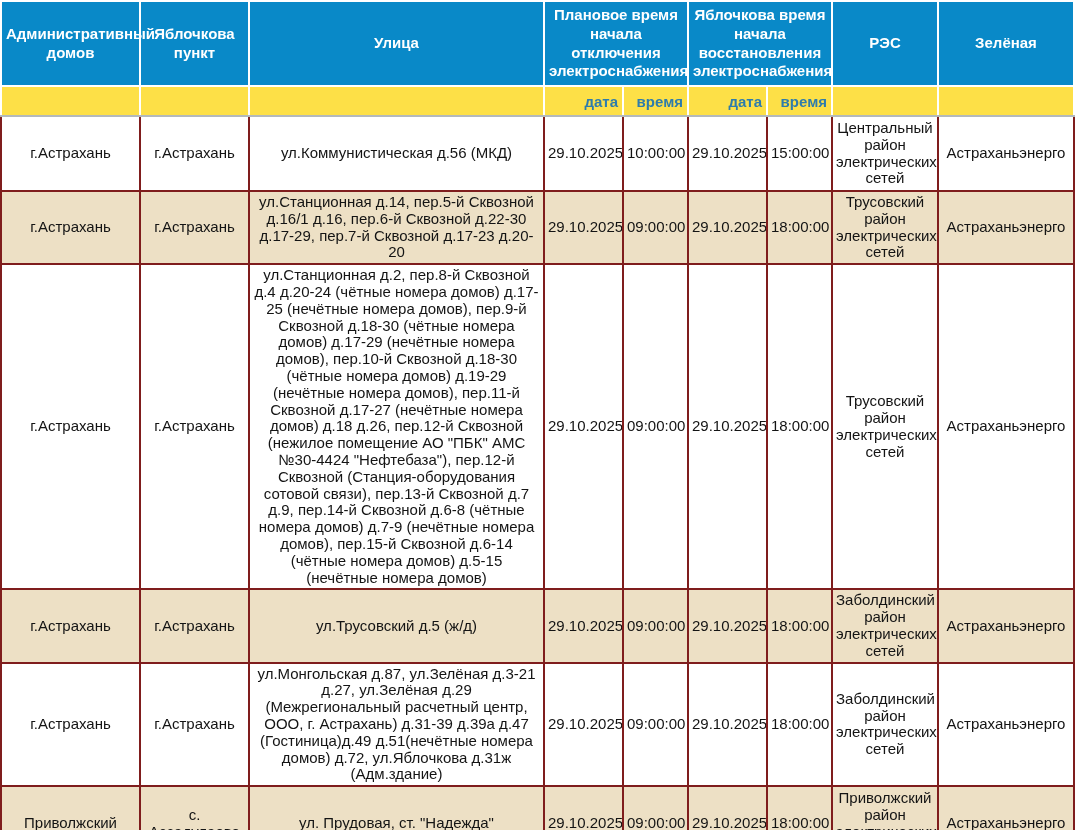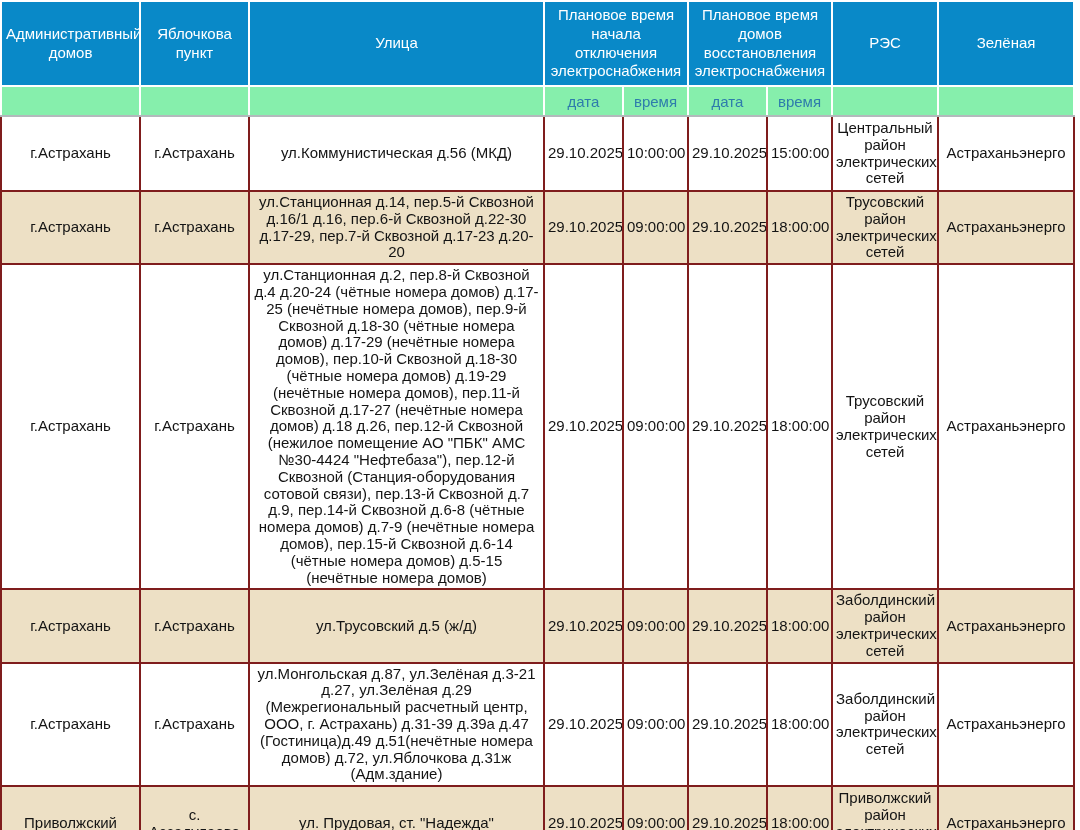--- a/index.html
+++ b/index.html
@@ -25,38 +25,39 @@
   col.c-street     { width: 295px; }
   col.c-date1      { width: 79px; }
   col.c-time1      { width: 65px; }
   col.c-date2      { width: 79px; }
   col.c-time2      { width: 65px; }
   col.c-res        { width: 106px; }
   col.c-branch     { width: 136px; }
 
   thead th {
     border: 2px solid #ffffff;
-    font-weight: 400;
+    font-weight: 700;
     padding: 2px 4px;
     text-align: center;
     vertical-align: middle;
   }
   tr.hdr-main th {
     background: #0989c8;
     color: #ffffff;
     font-size: 15px;
     height: 79px;
     line-height: 1.25;
   }
   tr.hdr-sub th {
-    background: #86efac;
+    background: #fde047;
     color: #2e7cac;
     font-size: 15px;
     height: 24px;
     border-bottom: 2px solid #b3b9bc;
+    text-align: right;
   }
 
   tbody td {
     border: 2px solid #7f1d1d;
     background: #ffffff;
     color: #141414;
     font-size: 15px;
     line-height: 1.12;
     text-align: center;
     vertical-align: middle;
@@ -87,21 +88,21 @@
       <col class="c-time2">
       <col class="c-res">
       <col class="c-branch">
     </colgroup>
     <thead>
       <tr class="hdr-main">
         <th>Административный домов</th>
         <th>Яблочкова пункт</th>
         <th>Улица</th>
         <th colspan="2">Плановое время начала отключения электроснабжения</th>
-        <th colspan="2">Плановое время домов восстановления электроснабжения</th>
+        <th colspan="2">Яблочкова время начала восстановления электроснабжения</th>
         <th>РЭС</th>
         <th>Зелёная</th>
       </tr>
       <tr class="hdr-sub">
         <th></th>
         <th></th>
         <th></th>
         <th>дата</th>
         <th>время</th>
         <th>дата</th>

